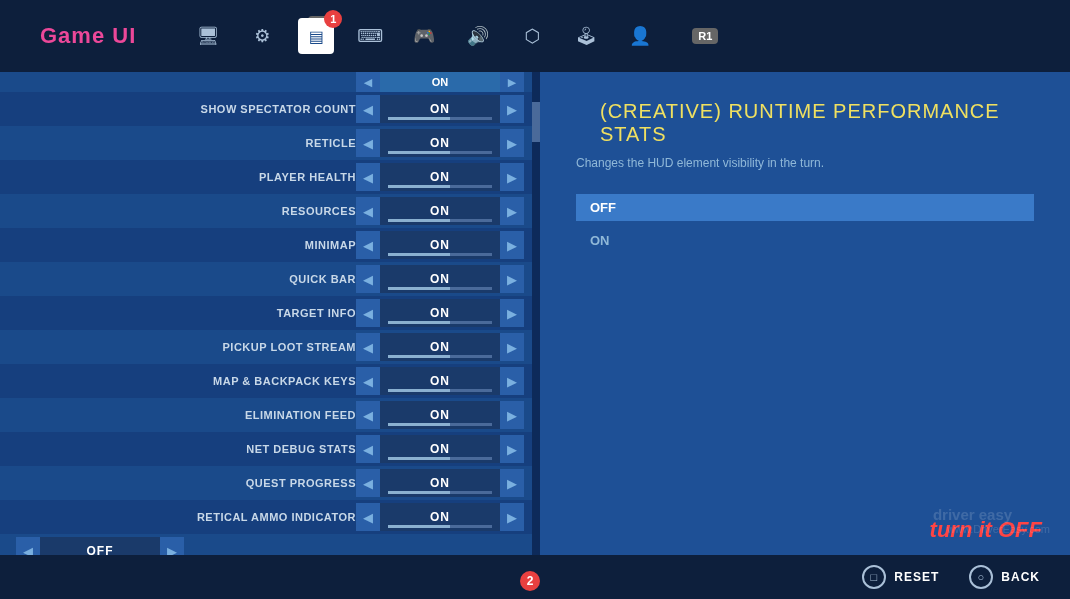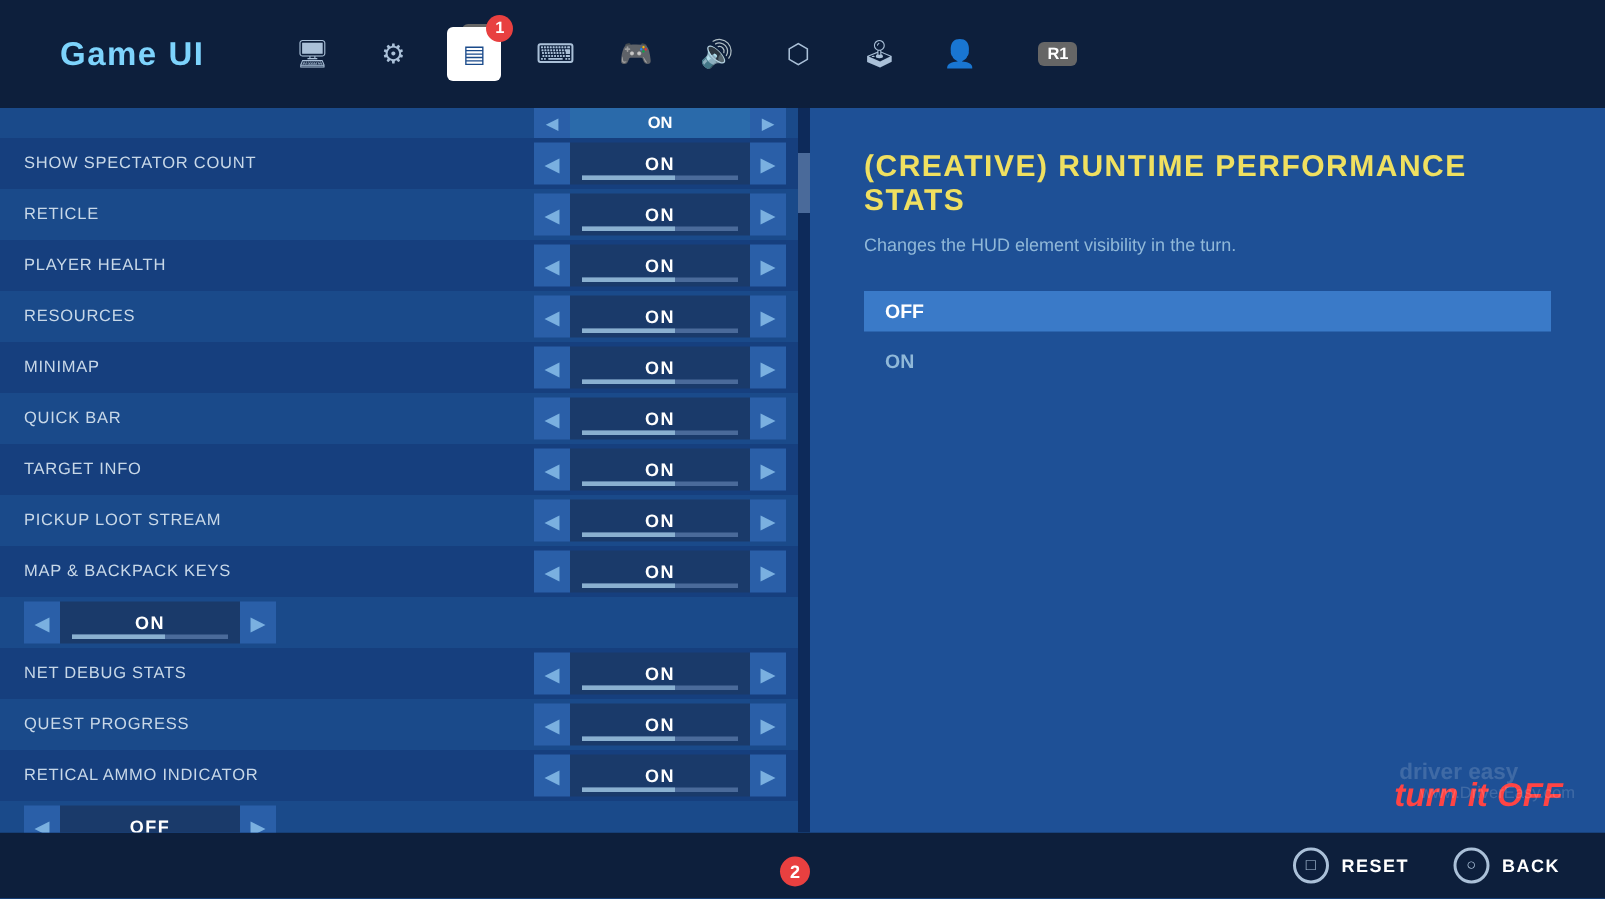--- a/index.html
+++ b/index.html
@@ -15,21 +15,21 @@
     
     .header {
       background: #0d1f3c;
       height: 72px;
       display: flex;
       align-items: center;
       padding: 0 40px;
       gap: 24px;
     }
     .header-title {
-      color: #7dd3fc;
+      color: #ec4899;
       font-size: 22px;
       font-weight: 900;
       letter-spacing: 1px;
       margin-right: 30px;
     }
     .nav-icons {
       display: flex;
       align-items: center;
       gap: 18px;
     }
@@ -112,24 +112,25 @@
       padding: 0 16px 0 16px;
       position: relative;
     }
     .setting-row:nth-child(odd) {
       background: rgba(0,0,60,0.15);
     }
 
     .setting-label {
       color: #c8d8e8;
       font-size: 11px;
-      font-weight: 400;
+      font-weight: 700;
       letter-spacing: 0.5px;
       flex: 1;
       text-transform: uppercase;
+      text-align: right;
     }
 
     .control-group {
       display: flex;
       align-items: center;
       gap: 0;
     }
     .arrow-btn {
       width: 24px;
       height: 28px;
@@ -192,24 +193,25 @@
     .right-panel {
       flex: 1;
       background: #1e5096;
       padding: 28px 36px;
       position: relative;
     }
 
     .detail-title {
       color: #f0e060;
       font-size: 20px;
-      font-weight: 700;
+      font-weight: 400;
       letter-spacing: 1px;
       margin-bottom: 10px;
       text-transform: uppercase;
+      margin-left: 24px;
     }
     .detail-subtitle {
       color: #90b8d8;
       font-size: 12px;
       margin-bottom: 24px;
     }
 
     .option-item {
       padding: 6px 14px;
       margin-bottom: 6px;
@@ -455,20 +457,21 @@
             <div class="value-box">
               <span class="value-text">ON</span>
               <div class="value-bar">
                 <div class="value-bar-fill"></div>
               </div>
             </div>
             <div class="arrow-btn">▶</div>
           </div>
         </div>
         <div class="setting-row">
+          <span class="setting-label">ELIMINATION FEED</span>
           <div class="control-group">
             <div class="arrow-btn">◀</div>
             <div class="value-box">
               <span class="value-text">ON</span>
               <div class="value-bar">
                 <div class="value-bar-fill"></div>
               </div>
             </div>
             <div class="arrow-btn">▶</div>
           </div>

